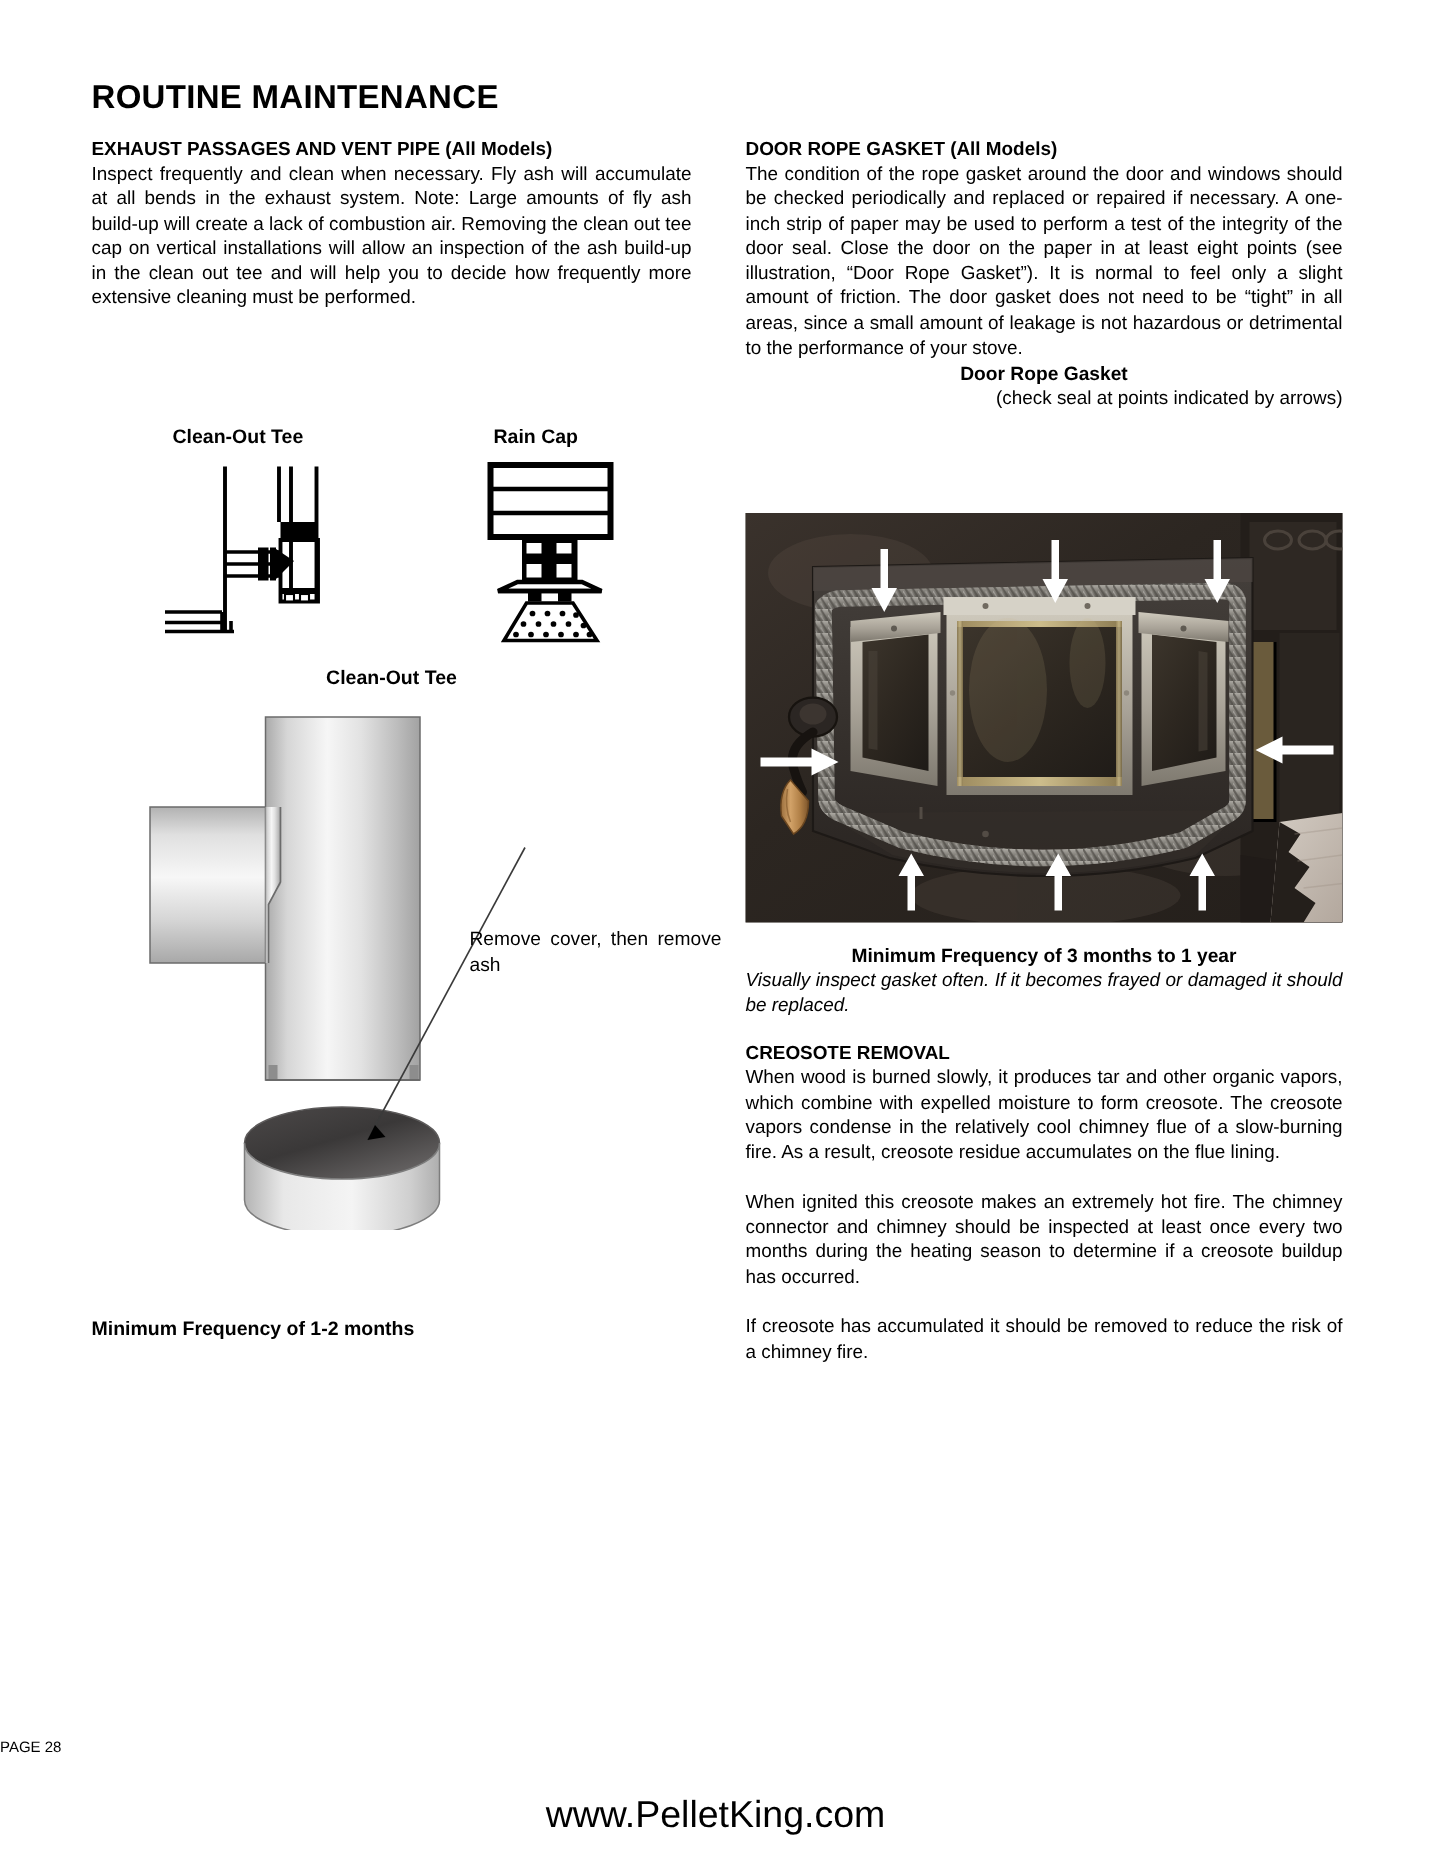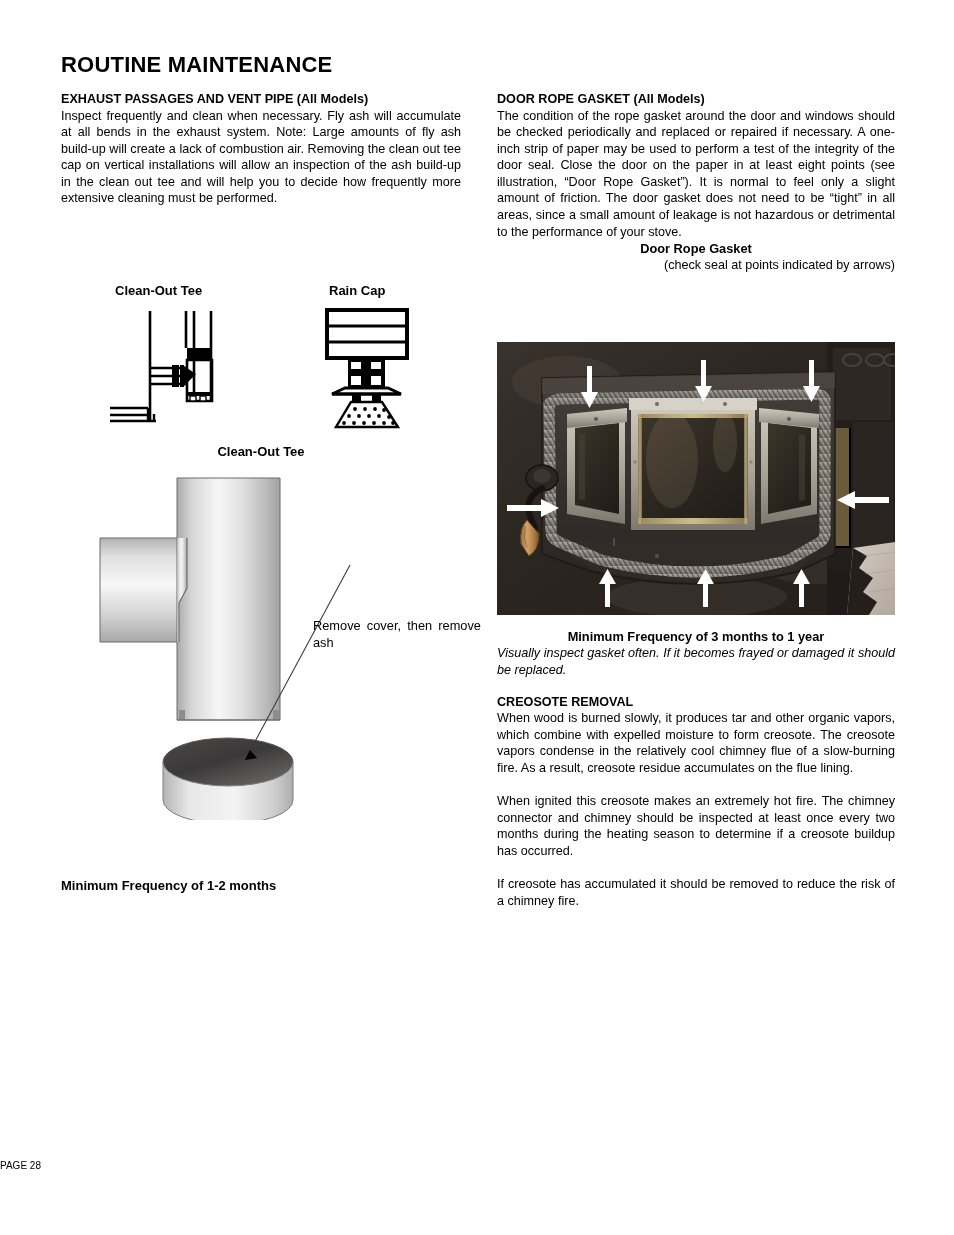--- a/index.html
+++ b/index.html
@@ -498,14 +498,15 @@
     <div class="gap"></div>
     <p class="sec-head">CREOSOTE REMOVAL</p>
     <p class="body-par">When wood is burned slowly, it produces tar and other organic vapors, which combine with expelled moisture to form creosote.  The creosote vapors condense in the relatively cool chimney flue of a slow-burning fire. As a result, creosote residue accumulates on the flue lining.</p>
     <div class="gap"></div>
     <p class="body-par">When ignited this creosote makes an extremely hot fire. The chimney connector and chimney should be inspected at least once every two months during the heating season to determine if a creosote buildup has occurred.</p>
     <div class="gap"></div>
     <p class="body-par">If creosote has accumulated it should be removed to reduce the risk of a chimney fire.</p>
   </div>
 
   <div class="page-num">PAGE 28</div>
+  <div class="site-url">www.PelletKing.com</div>
 
 </div>
 
 </body></html>

